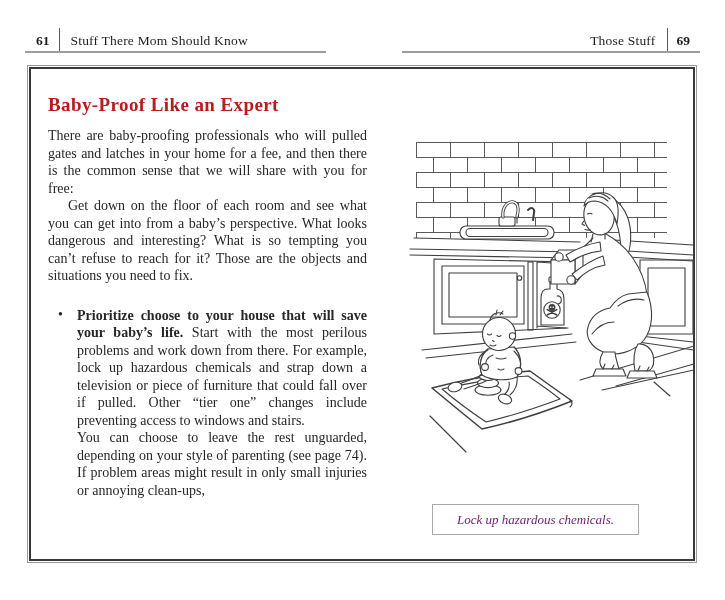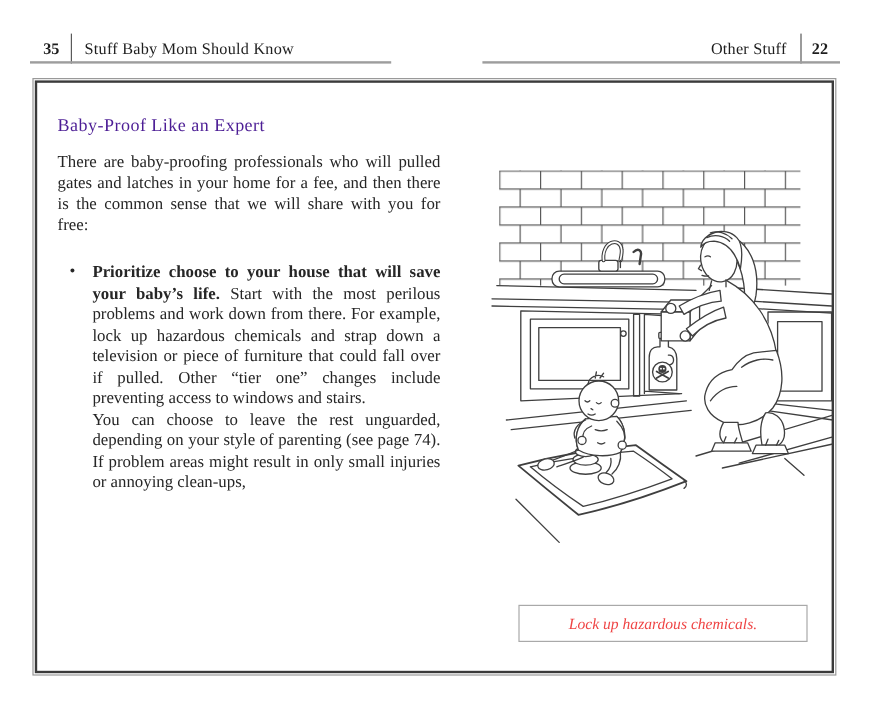--- a/index.html
+++ b/index.html
@@ -24,63 +24,64 @@
     box-sizing:border-box; border:2.5px solid #3a3a3a;
     outline:1px solid #999999; outline-offset:1px;
     background:#ffffff;
   }
   
   .article {
     position:absolute; left:48px; top:92px; width:319px;
     font-size:14px; line-height:17.5px; text-align:justify; color:#262626;
   }
   .article-heading {
-    margin:0 0 9px 0; font-size:15px; line-height:26px; font-weight:normal;
-    color:#4c1d95; letter-spacing:0.4px; text-align:left;
+    margin:0 0 9px 0; font-size:19px; line-height:26px; font-weight:bold;
+    color:#b91c1c; letter-spacing:0.4px; text-align:left;
     text-shadow:0.5px 0.5px 0 #fcfcfc;
   }
   .article p { margin:0; }
   .p-indent { text-indent:20px; }
   .bullet-item { margin-top:22px; position:relative; padding-left:29px; }
   .bullet-marker { position:absolute; left:10px; top:-1px; }
   .bold-lead { font-weight:bold; }
   .after-bullet { margin-top:9px; padding-left:29px; }
   
   .illustration { position:absolute; left:402px; top:138px; width:292px; height:330px; }
   .figure-caption-box {
-    position:absolute; left:432px; top:504px; width:241px; height:31px;
+    position:absolute; left:432px; top:504px; width:207px; height:31px;
     box-sizing:border-box; border:1px solid #a9a9a9; background:#ffffff;
     display:flex; align-items:center; justify-content:center;
-    font-style:italic; font-size:13px; color:#ef4444;
+    font-style:italic; font-size:13px; color:#701a75;
   }
 </style>
 </head>
 <body>
 
 <div class="stage">
 
   <div class="running-head rh-left">
-    <span class="rh-num">35</span>
+    <span class="rh-num">61</span>
     <span class="rh-divider"></span>
-    <span class="rh-title">Stuff Baby Mom Should Know</span>
+    <span class="rh-title">Stuff There Mom Should Know</span>
   </div>
   <div class="rule rule-left"></div>
 
   <div class="running-head rh-right">
-    <span class="rh-title">Other Stuff</span>
+    <span class="rh-title">Those Stuff</span>
     <span class="rh-divider"></span>
-    <span class="rh-num">22</span>
+    <span class="rh-num">69</span>
   </div>
   <div class="rule rule-right"></div>
 
   <div class="frame"></div>
 
   <div class="article">
     <h1 class="article-heading">Baby-Proof Like an Expert</h1>
     <p>There are baby-proofing professionals who will pulled gates and latches in your home for a fee, and then there is the common sense that we will share with you for free:</p>
+    <p class="p-indent">Get down on the floor of each room and see what you can get into from a baby’s perspective. What looks dangerous and interesting? What is so tempting you can’t refuse to reach for it? Those are the objects and situations you need to fix.</p>
     <div class="bullet-item">
       <span class="bullet-marker">•</span>
       <span class="bold-lead">Prioritize choose to your house that will save your baby’s life.</span>
       <span>Start with the most perilous problems and work down from there. For example, lock up hazardous chemicals and strap down a television or piece of furniture that could fall over if pulled. Other “tier one” changes include preventing access to windows and stairs.</span>
     </div>
     <p class="after-bullet">You can choose to leave the rest unguarded, depending on your style of parenting (see page 74). If problem areas might result in only small injuries or annoying clean-ups,</p>
   </div>
 
   <svg class="illustration" viewBox="0 0 292 330" role="img">
     <defs>

